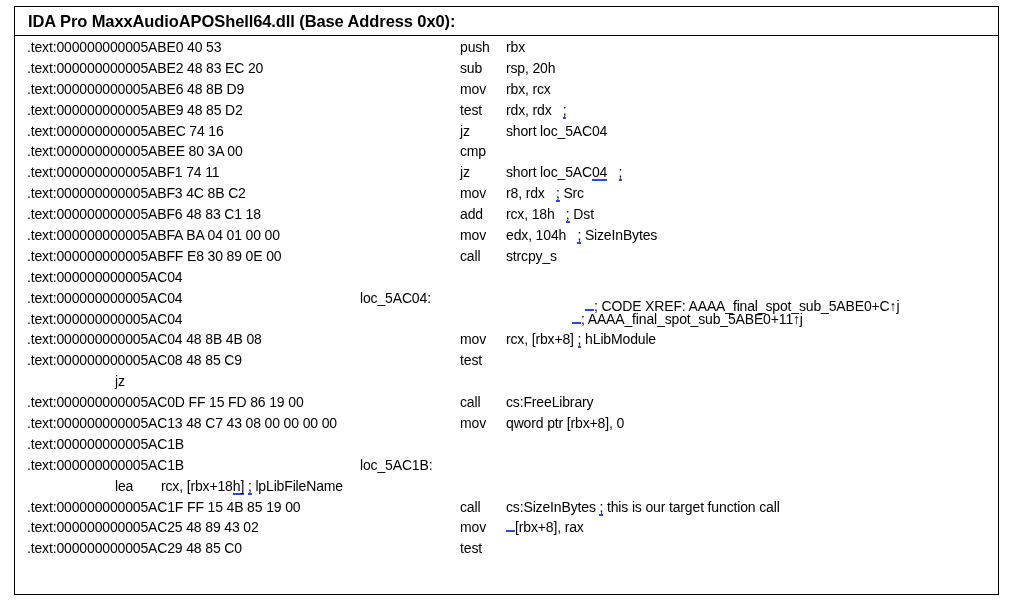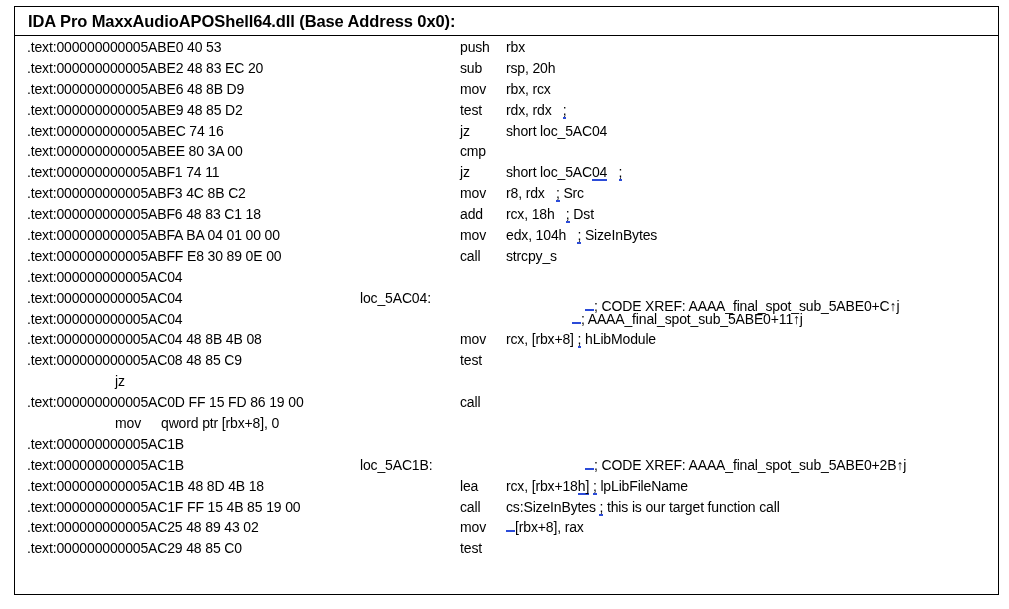--- a/index.html
+++ b/index.html
@@ -130,25 +130,25 @@
         <div class="row"><div class="col-addr">.text:000000000005ABF3 4C 8B C2</div><div class="col-label"></div><div class="col-mnem"><span class="sq">mov</span></div><div class="col-ops"><span class="sq">r8</span>, <span class="sq">rdx</span>   <span class="bl">;</span> <span class="sq">Src</span></div></div>
         <div class="row"><div class="col-addr">.text:000000000005ABF6 48 83 C1 18</div><div class="col-label"></div><div class="col-mnem">add</div><div class="col-ops"><span class="sq">rcx</span>, 18h   <span class="bl">;</span> <span class="sq">Dst</span></div></div>
         <div class="row"><div class="col-addr">.text:000000000005ABFA BA 04 01 00 00</div><div class="col-label"></div><div class="col-mnem"><span class="sq">mov</span></div><div class="col-ops"><span class="sq">edx</span>, 104h   <span class="bl">;</span> <span class="sq">SizeInBytes</span></div></div>
         <div class="row"><div class="col-addr">.text:000000000005ABFF E8 30 89 0E 00</div><div class="col-label"></div><div class="col-mnem">call</div><div class="col-ops"><span class="sq">strcpy_s</span></div></div>
         <div class="row"><div class="col-addr">.text:000000000005AC04</div><div class="col-label"></div><div class="col-mnem"></div><div class="col-ops"></div></div>
         <div class="row"><div class="col-addr">.text:000000000005AC04</div><div class="col-label">loc_5AC04:</div><div class="col-ops" style="padding-left:125px;margin-top:8px;"><span class="bl-sp"></span>; CODE XREF: AAAA_final_spot_sub_5ABE0+C↑j</div></div>
         <div class="row"><div class="col-addr">.text:000000000005AC04</div><div class="col-label"></div><div class="col-ops" style="padding-left:112px;"><span class="bl-sp"></span>; AAAA_final_spot_sub_5ABE0+11↑j</div></div>
         <div class="row"><div class="col-addr">.text:000000000005AC04 48 8B 4B 08</div><div class="col-label"></div><div class="col-mnem"><span class="sq">mov</span></div><div class="col-ops"><span class="sq">rcx</span>, [<span class="sq">rbx</span>+8] <span class="bl">;</span> <span class="sq">hLibModule</span></div></div>
         <div class="row"><div class="col-addr">.text:000000000005AC08 48 85 C9</div><div class="col-label"></div><div class="col-mnem">test</div></div>
         <div class="row"><div class="col-label"></div><div class="col-mnem"><span class="sq">jz</span></div></div>
-        <div class="row"><div class="col-addr">.text:000000000005AC0D FF 15 FD 86 19 00</div><div class="col-label"></div><div class="col-mnem">call</div></div>
-        <div class="row"><div class="col-label"></div><div class="col-mnem"><span class="sq">mov</span></div><div class="col-ops"><span class="sq">qword</span> <span class="sq">ptr</span> [<span class="sq">rbx</span>+8], 0</div></div>
+        <div class="row"><div class="col-addr">.text:000000000005AC0D FF 15 FD 86 19 00</div><div class="col-label"></div><div class="col-mnem">call</div><div class="col-ops"><span class="sq">cs</span>:<span class="sq">FreeLibrary</span></div></div>
+        <div class="row"><div class="col-addr">.text:000000000005AC13 48 C7 43 08 00 00 00 00</div><div class="col-label"></div><div class="col-mnem"><span class="sq">mov</span></div><div class="col-ops"><span class="sq">qword</span> <span class="sq">ptr</span> [<span class="sq">rbx</span>+8], 0</div></div>
         <div class="row"><div class="col-addr">.text:000000000005AC1B</div><div class="col-label"></div><div class="col-mnem"></div><div class="col-ops"></div></div>
-        <div class="row"><div class="col-addr">.text:000000000005AC1B</div><div class="col-label">loc_5AC1B:</div><div class="col-ops" style="padding-left:125px;"><span class="bl-sp"></span>; CODE XREF: AAAA_final_spot_sub_5ABE0+2B↑j</div></div>
-        <div class="row"><div class="col-addr">.text:000000000005AC1B 48 8D 4B 18</div><div class="col-label"></div><div class="col-mnem"><span class="sq">lea</span></div><div class="col-ops"><span class="sq">rcx</span>, [<span class="sq">rbx</span>+18<span class="bl">h]</span> <span class="bl">;</span> <span class="sq">lpLibFileName</span></div></div>
+        <div class="row"><div class="col-addr">.text:000000000005AC1B</div><div class="col-label">loc_5AC1B:</div></div>
+        <div class="row"><div class="col-label"></div><div class="col-mnem"><span class="sq">lea</span></div><div class="col-ops"><span class="sq">rcx</span>, [<span class="sq">rbx</span>+18<span class="bl">h]</span> <span class="bl">;</span> <span class="sq">lpLibFileName</span></div></div>
         <div class="row"><div class="col-addr">.text:000000000005AC1F FF 15 4B 85 19 00</div><div class="col-label"></div><div class="col-mnem">call</div><div class="col-ops"><span class="sq">cs</span>:<span class="sq">SizeInBytes</span> <span class="bl">;</span> <span class="sq">this is our target function call</span></div></div>
         <div class="row"><div class="col-addr">.text:000000000005AC25 48 89 43 02</div><div class="col-label"></div><div class="col-mnem"><span class="sq">mov</span></div><div class="col-ops"><span class="bl-sp"></span>[<span class="sq">rbx</span>+8], <span class="sq">rax</span></div></div>
         <div class="row"><div class="col-addr">.text:000000000005AC29 48 85 C0</div><div class="col-label"></div><div class="col-mnem">test</div></div>
       </div>
 
   </div>
 
 </div>
 
 </body></html>

